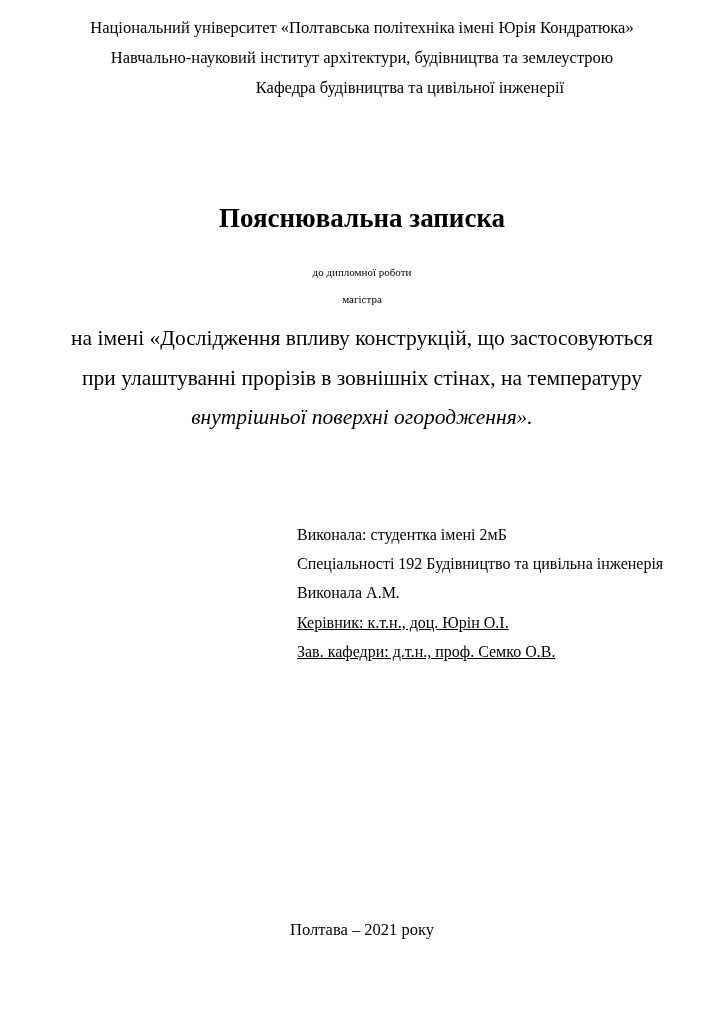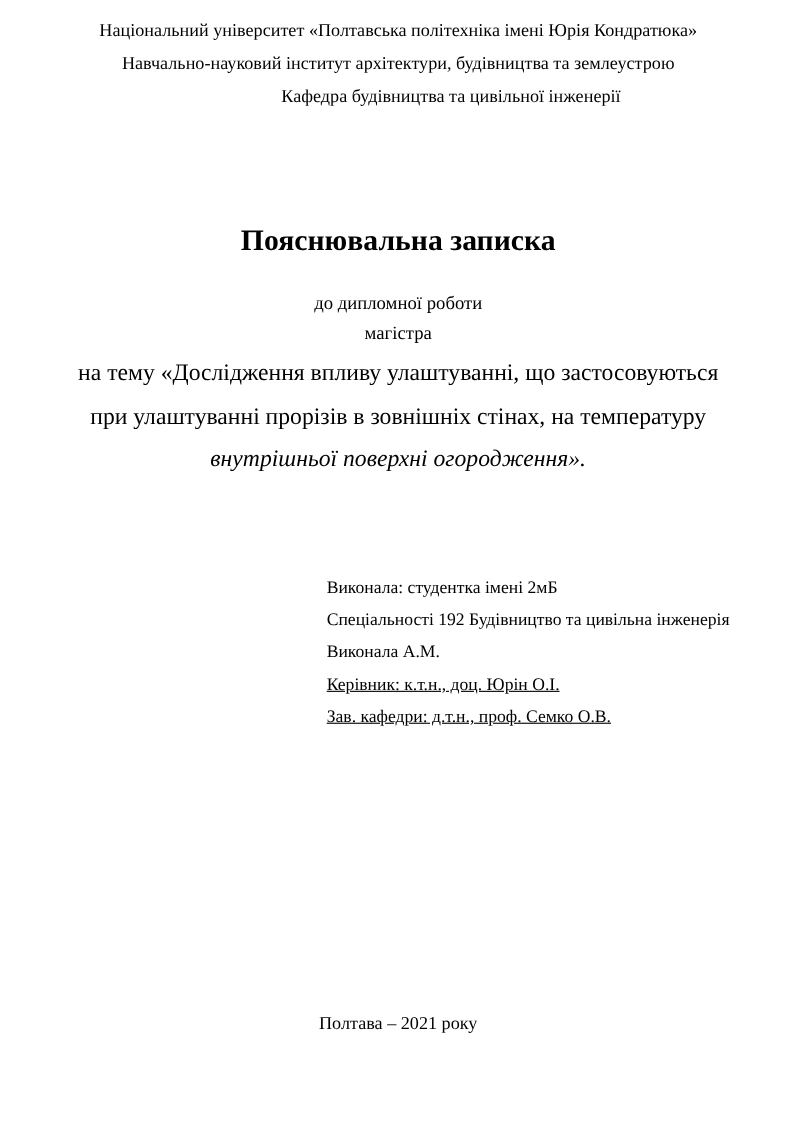--- a/index.html
+++ b/index.html
@@ -4,39 +4,39 @@
   <style>
     html, body { margin: 0; padding: 0; background: #ffffff; }
     body {
       width: 724px; height: 1024px; position: relative; overflow: hidden;
       font-family: "Liberation Serif", "DejaVu Serif", serif; color: #000;
     }
     .line { position: absolute; white-space: nowrap; }
     .center { left: 0; width: 724px; text-align: center; }
     .hdr { font-size: 16.5px; }
     .title { font-size: 27px; font-weight: bold; }
-    .sub { font-size: 17px; }
+    .sub { font-size: 11px; }
     .topic { font-size: 21.5px; }
     .info { left: 297px; font-size: 16px; }
     .footer { font-size: 16.5px; }
   </style>
 </head>
 <body>
 
 <div>
   <div class="line center hdr" style="top:18px;">Національний університет «Полтавська політехніка імені Юрія Кондратюка»</div>
   <div class="line center hdr" style="top:48px;">Навчально-науковий інститут архітектури, будівництва та землеустрою</div>
   <div class="line center hdr" style="top:78px;padding-left:48px;">Кафедра будівництва та цивільної інженерії</div>
 
   <div class="line center title" style="top:203px;">Пояснювальна записка</div>
 
   <div class="line center sub" style="top:266px;">до дипломної роботи</div>
   <div class="line center sub" style="top:293px;">магістра</div>
 
-  <div class="line center topic" style="top:326px;">на   тему  «Дослідження впливу улаштуванні, що застосовуються</div>
+  <div class="line center topic" style="top:326px;">на   імені  «Дослідження впливу конструкцій, що застосовуються</div>
   <div class="line center topic" style="top:366px;">при улаштуванні прорізів в зовнішніх стінах, на температуру</div>
   <div class="line center topic" style="top:405px;font-style:italic;">внутрішньої поверхні огородження».</div>
 
   <div>
     <div class="line info" style="top:526px;">Виконала: студентка імені 2мБ</div>
     <div class="line info" style="top:555px;">Спеціальності 192 Будівництво та цивільна інженерія</div>
     <div class="line info" style="top:584px;">Виконала А.М.</div>
     <div class="line info" style="top:614px;text-decoration:underline;">Керівник: к.т.н., доц. Юрін О.І.</div>
     <div class="line info" style="top:643px;text-decoration:underline;">Зав. кафедри: д.т.н., проф. Семко О.В.</div>
   </div>

